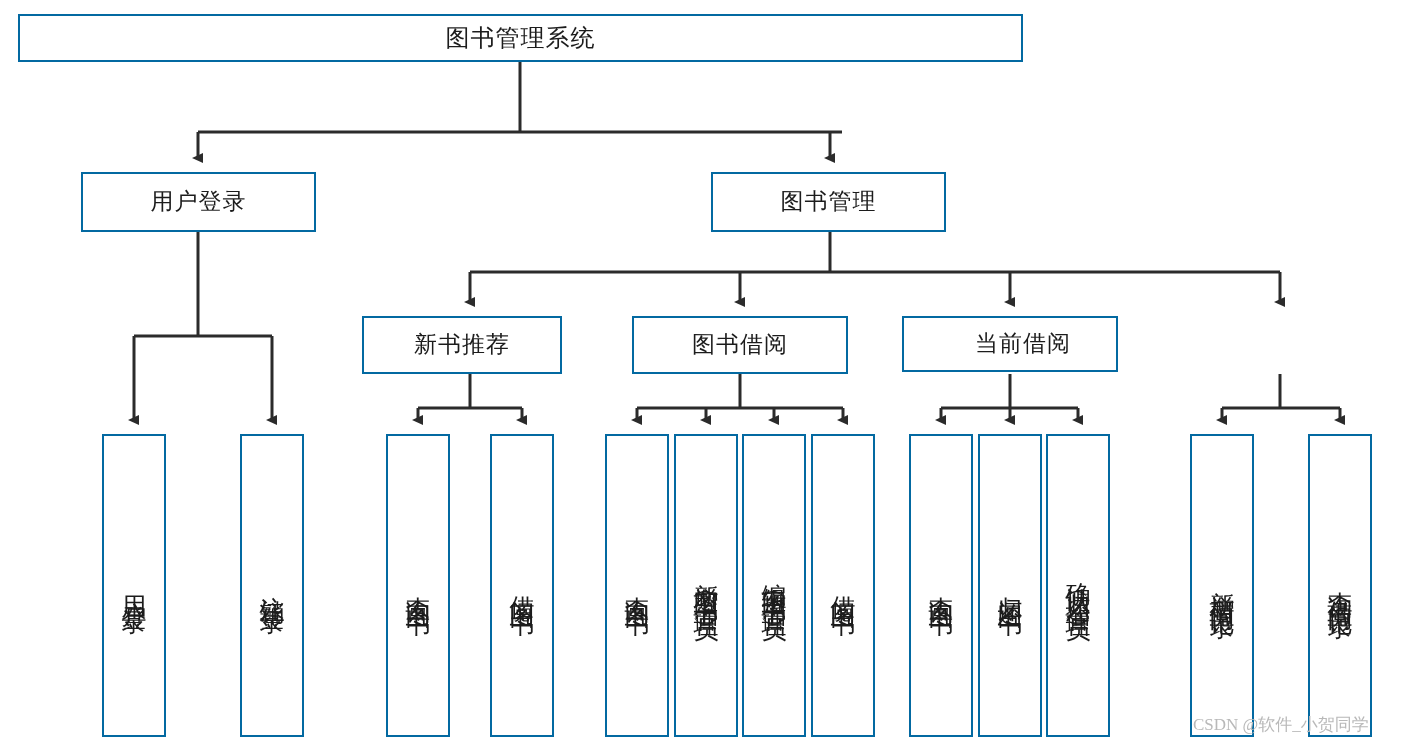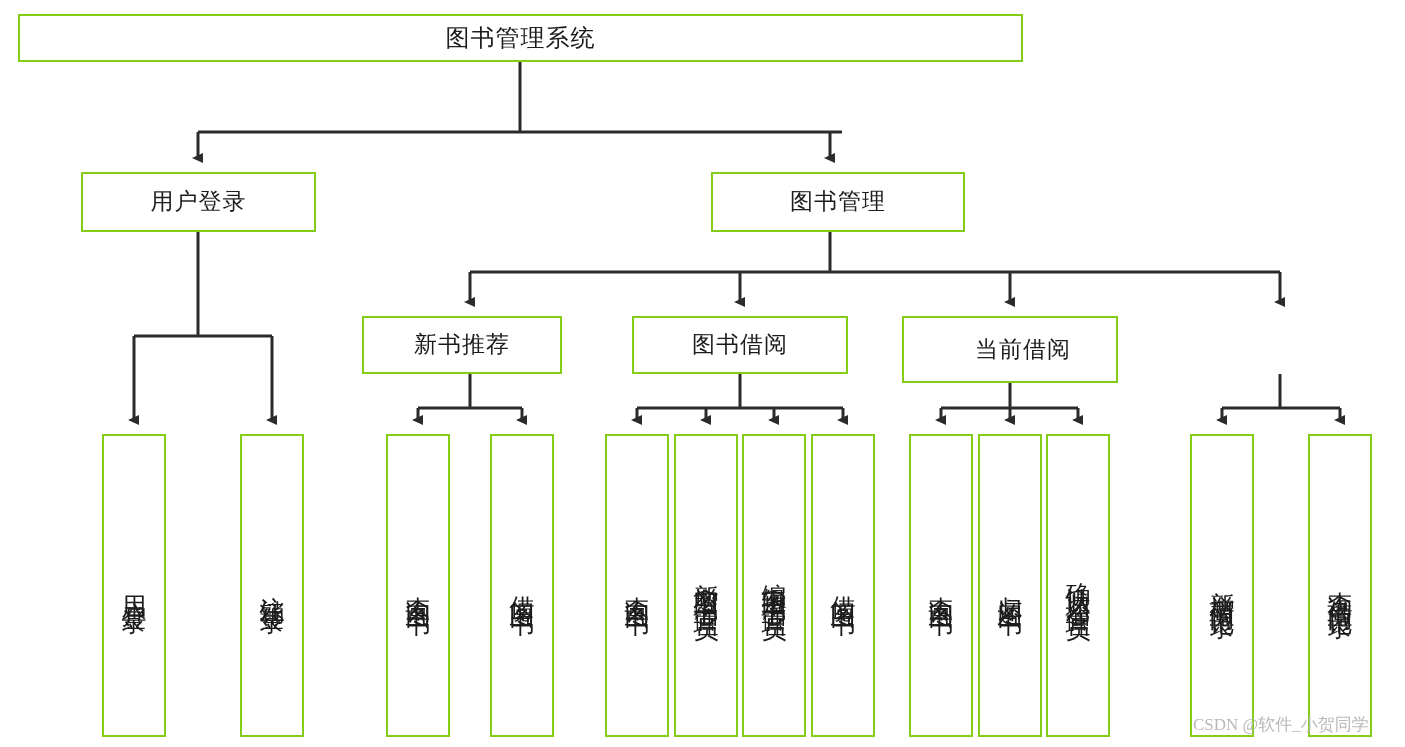--- a/index.html
+++ b/index.html
@@ -23,21 +23,21 @@
     left: 0;
     top: 0;
     width: 1405px;
     height: 747px;
     pointer-events: none;
   }
   .node {
     position: absolute;
     box-sizing: border-box;
     background: #ffffff;
-    border: 2px solid #84cc16;
+    border: 2px solid #0369a1;
     display: flex;
     align-items: center;
     justify-content: center;
     z-index: 2;
   }
   .node .label {
     color: #1c1c1c;
     line-height: 1.18;
     text-align: center;
     white-space: pre;
@@ -128,31 +128,31 @@
     </g>
   </svg>
 
   <div class="node horiz root" style="left:18px; top:14px; width:1005px; height:48px;">
     <span class="label">图书管理系统</span>
   </div>
 
   <div class="node horiz" style="left:81px; top:172px; width:235px; height:60px;">
     <span class="label">用户登录</span>
   </div>
-  <div class="node horiz" style="left:711px; top:172px; width:254px; height:60px;">
+  <div class="node horiz" style="left:711px; top:172px; width:235px; height:60px;">
     <span class="label">图书管理</span>
   </div>
 
   <div class="node horiz" style="left:362px; top:316px; width:200px; height:58px;">
     <span class="label">新书推荐</span>
   </div>
   <div class="node horiz" style="left:632px; top:316px; width:216px; height:58px;">
     <span class="label">图书借阅</span>
   </div>
-  <div class="node horiz" style="left:902px; top:316px; width:216px; height:67px;padding-left:26px;">
+  <div class="node horiz" style="left:902px; top:316px; width:216px; height:56px;padding-left:26px;">
     <span class="label">当前借阅</span>
   </div>
 
   <div class="node vert" style="left:102px; top:434px; width:64px; height:303px;">
     <span class="label">用户登录</span>
   </div>
   <div class="node vert" style="left:240px; top:434px; width:64px; height:303px;">
     <span class="label">注销登录</span>
   </div>
 

